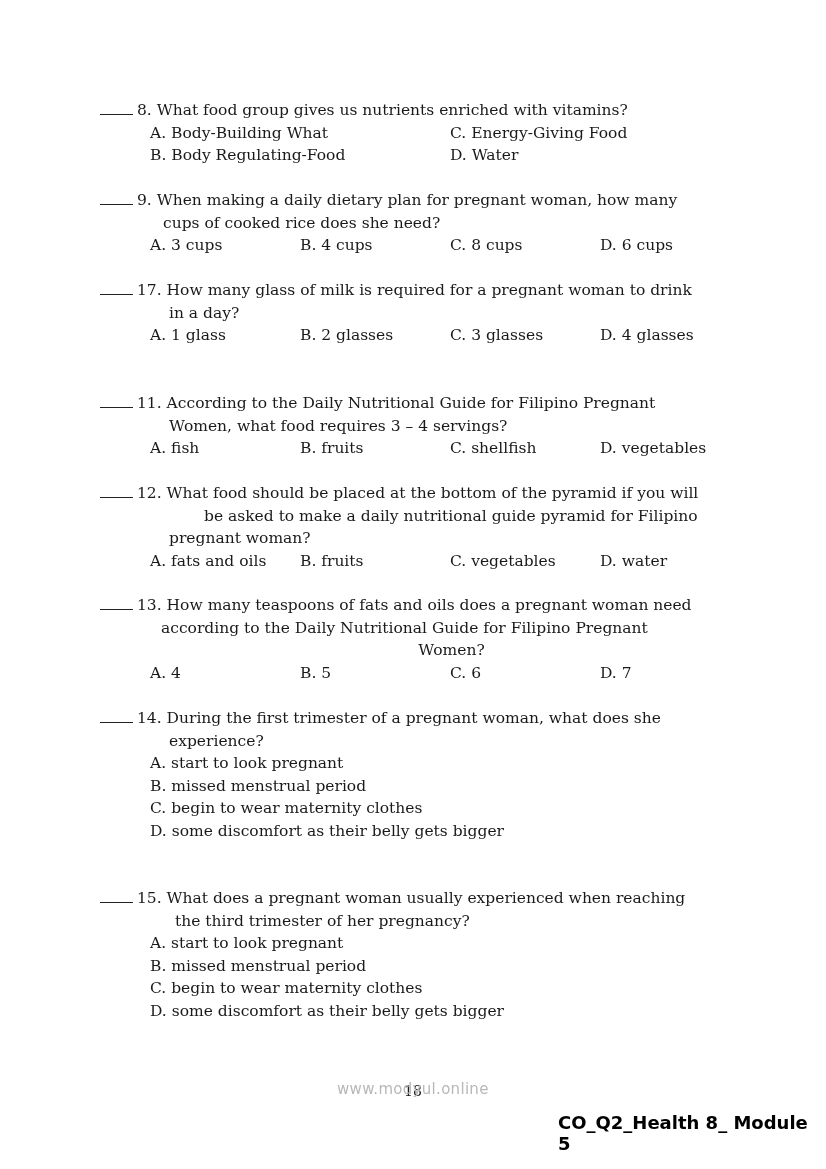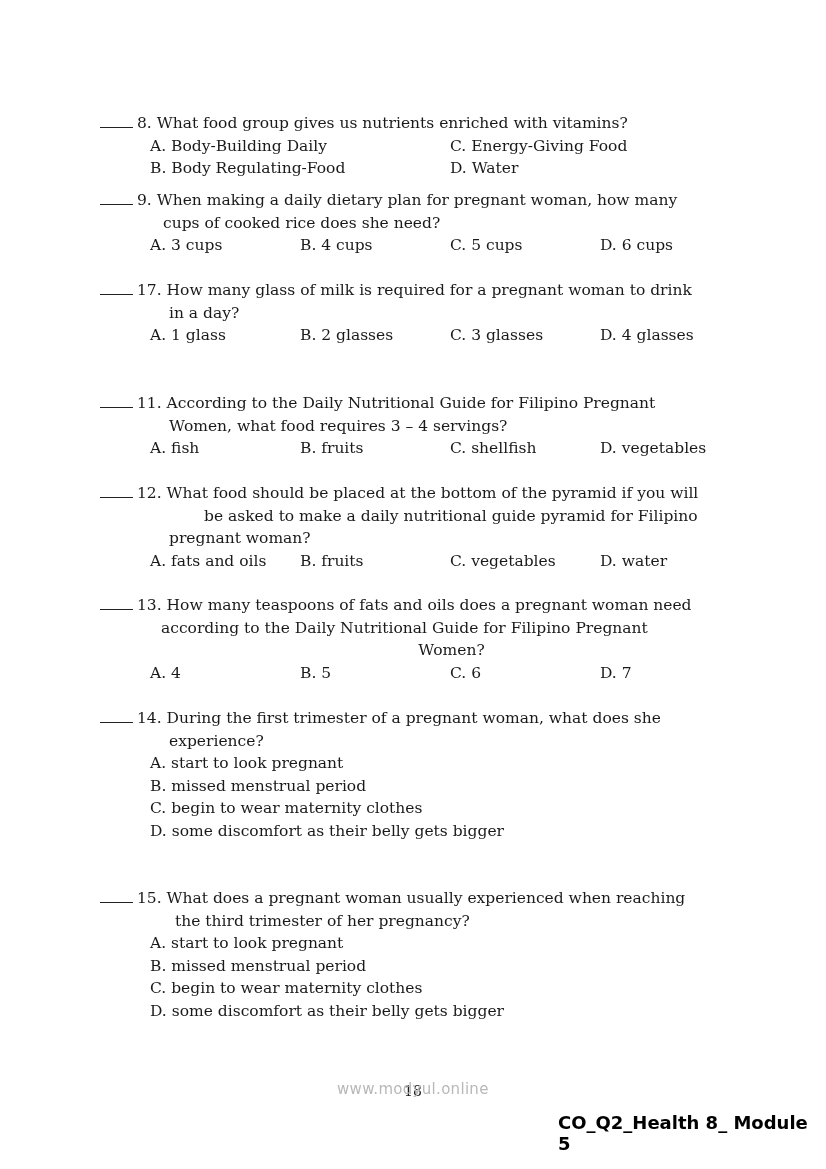--- a/index.html
+++ b/index.html
@@ -20,39 +20,39 @@
   .opts2 .c0 { left: 0; } .opts2 .c1 { left: 300px; }
   .optsv { margin-left: 50px; }
   .optsv div { white-space: nowrap; }
   .page-num { position: absolute; left: 404px; top: 1083px; font-size: 14px; font-family: "DejaVu Serif", serif; }
   .footer-code { position: absolute; left: 558px; top: 1112px; font-size: 18px; font-weight: bold; font-family: "DejaVu Sans", "Liberation Sans", sans-serif; color: #000; }
   .watermark { position: absolute; left: 337px; top: 1080px; font-size: 15px; color: #b8b8b8; font-family: "DejaVu Sans", "Liberation Sans", sans-serif; letter-spacing: 0.3px; }
 </style>
 </head>
 <body>
 
-<div class="q" style="top:99px;margin-top:13px;">
+<div class="q" style="top:99px;">
   <div class="stem-line"><span class="blank"></span><span>8.</span> <span>What food group gives us nutrients enriched with vitamins?</span></div>
   <div class="opts2">
-      <span class="c0">A.  Body-Building Daily</span>
+      <span class="c0">A.  Body-Building What</span>
       <span class="c1">C. Energy-Giving Food</span>
     </div>
   <div class="opts2">
       <span class="c0">B.  Body Regulating-Food</span>
       <span class="c1">D. Water</span>
     </div>
 </div>
 
 <div class="q" style="top:189px;">
   <div class="stem-line"><span class="blank"></span><span>9.</span> <span>When making a daily dietary plan for pregnant woman, how many</span></div>
   <div class="cont" style="margin-left:63px;">cups of cooked rice does she need?</div>
   <div class="opts4">
       <span class="o0">A.  3 cups</span>
       <span class="o1">B. 4 cups</span>
-      <span class="o2">C. 5 cups</span>
+      <span class="o2">C. 8 cups</span>
       <span class="o3">D. 6 cups</span>
     </div>
 </div>
 
 <div class="q" style="top:279px;">
   <div class="stem-line"><span class="blank"></span><span>17.</span> <span>How many glass of milk is required for a pregnant woman to drink</span></div>
   <div class="cont" style="margin-left:69px;">in a day?</div>
   <div class="opts4">
       <span class="o0">A.  1 glass</span>
       <span class="o1">B. 2 glasses</span>

